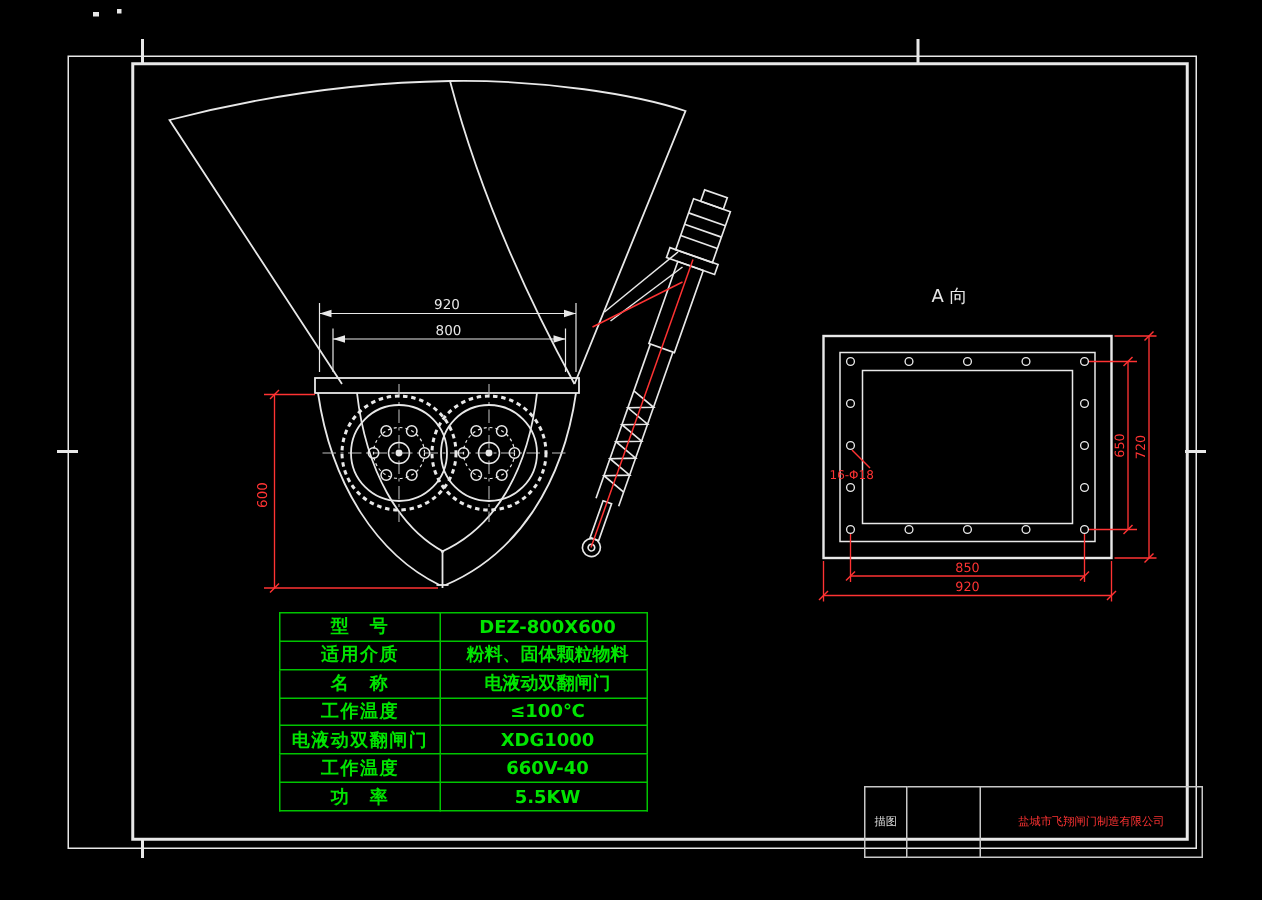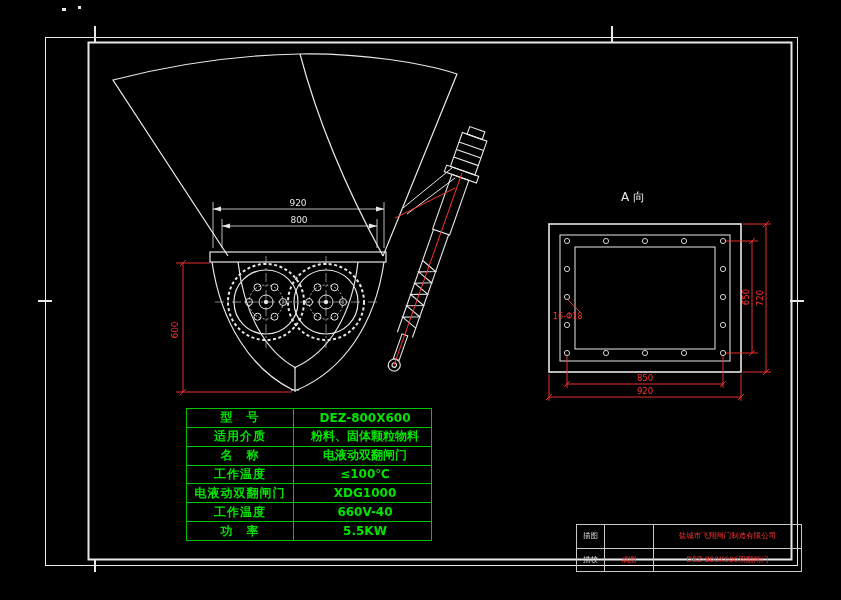--- a/index.html
+++ b/index.html
@@ -245,21 +245,16 @@
 </tbody>
     </table>
 
 <table class="tblock">
   <tbody>
         <tr>
     <td class="c1">描图</td>
     <td class="c2"></td>
     <td class="c3 red">盐城市飞翔闸门制造有限公司</td>
   </tr>
-  <tr>
-    <td class="c1">描校</td>
-    <td class="c2 red">成图</td>
-    <td class="c3 red">DEZ-800X600双翻闸门</td>
-  </tr>
 </tbody>
     </table>
 
 </div>
 
 </body></html>

